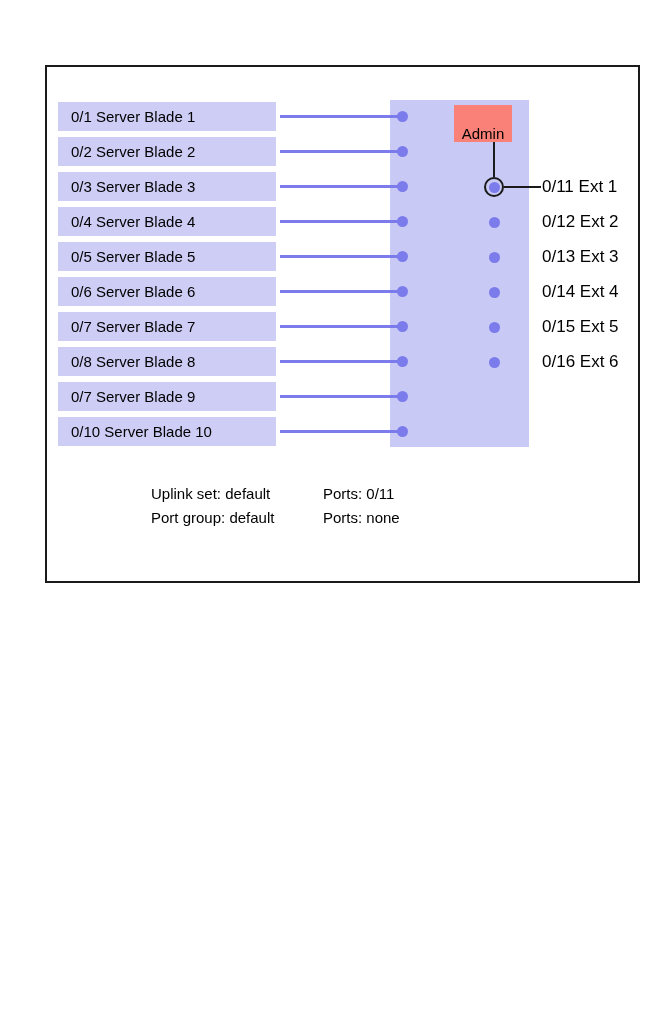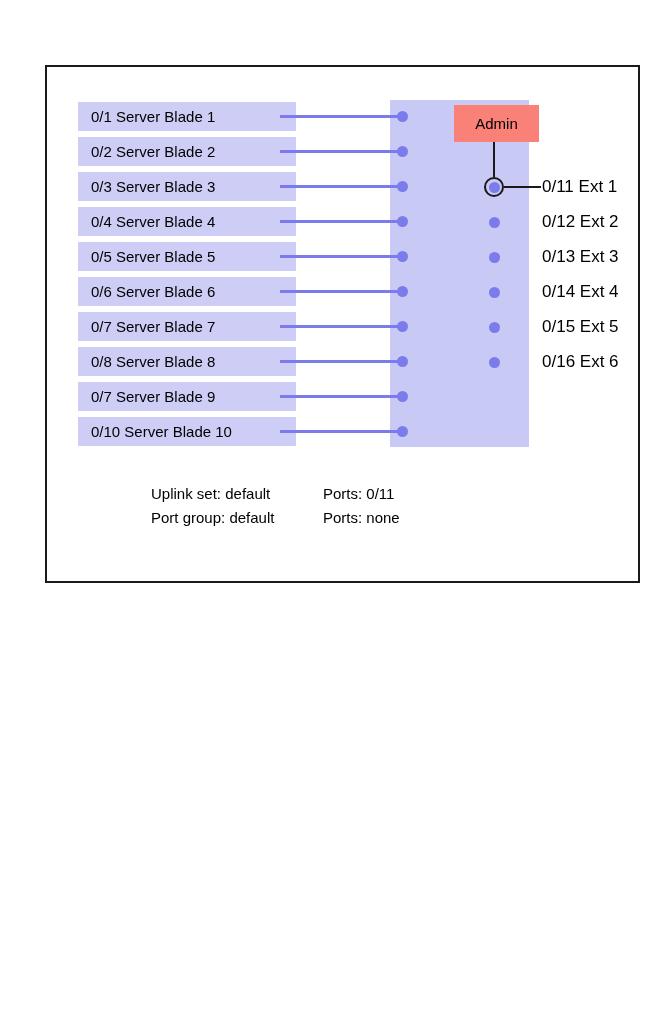--- a/index.html
+++ b/index.html
@@ -34,21 +34,21 @@
     left: 343px;     
     top: 33px;       
     width: 139px;    
     height: 347px;   
     background: #c9c9f5;
   }
 
   
   .blade-row {
     position: absolute;
-    left: 31px;      
+    left: 11px;      
     width: 218px;    
     height: 29px;
     background: #cdcdf6;
     box-sizing: border-box;
   }
   .blade-label {
     position: absolute;
     left: 13px;
     top: 50%;
     transform: translateY(-50%);
@@ -73,25 +73,25 @@
     height: 11px;
     border-radius: 50%;
     background: #7b7bec;
   }
 
   
   #admin-box {
     position: absolute;
     left: 407px;     
     top: 38px;       
-    width: 85px;
+    width: 58px;
     height: 37px;
     background: #fa8178;
     display: flex;
-    align-items: center;
+    align-items: flex-end;
     justify-content: center;
   }
   #admin-label {
     font-size: 15px;
     line-height: 16px;
     color: #000000;
   }
 
   
   #admin-lead {

